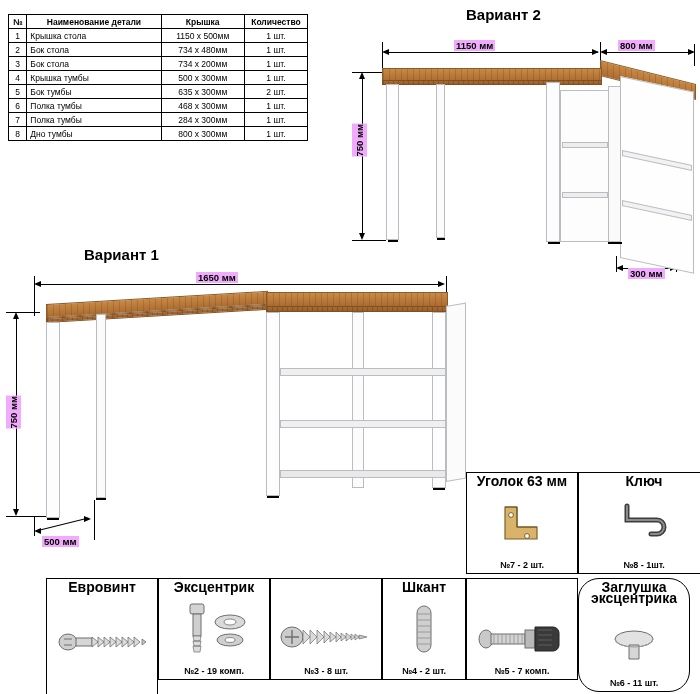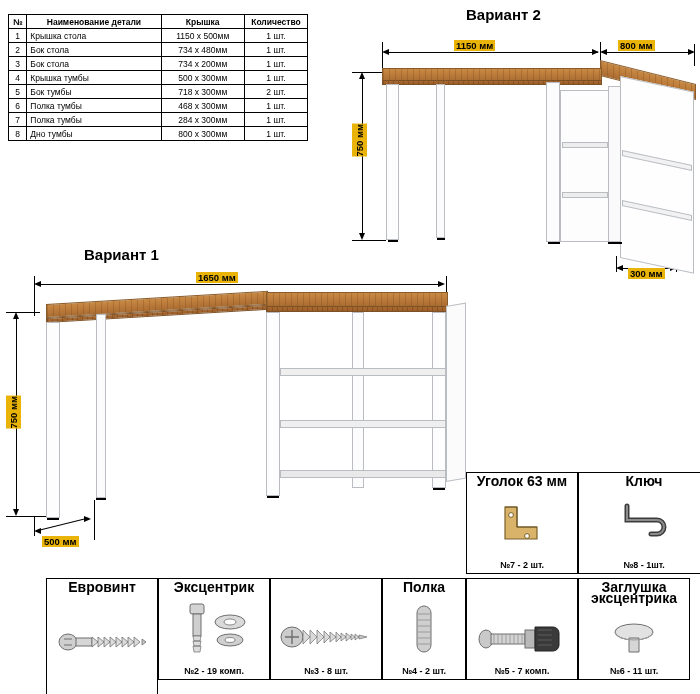--- a/index.html
+++ b/index.html
@@ -22,21 +22,21 @@
   #parts-table td.size{text-align:center;width:82px;}
   #parts-table td.qty{text-align:center;width:62px;}
 
   
   .heading{font-weight:bold;font-size:15px;}
   #v2-title{left:466px;top:6px;}
   #v1-title{left:84px;top:246px;}
 
   
   .dimline{position:absolute;background:#000;}
-  .dimlabel{position:absolute;font-size:9.5px;font-weight:bold;background:#eab308;padding:0 2px;}
+  .dimlabel{position:absolute;font-size:9.5px;font-weight:bold;background:#f0abfc;padding:0 2px;}
   .vdim{writing-mode:vertical-rl;transform:rotate(180deg);}
   .ext{position:absolute;background:#000;}
 
   
   .arr{position:absolute;width:0;height:0;}
   .arr-l{border-top:3px solid transparent;border-bottom:3px solid transparent;border-right:7px solid #000;}
   .arr-r{border-top:3px solid transparent;border-bottom:3px solid transparent;border-left:7px solid #000;}
   .arr-u{border-left:3px solid transparent;border-right:3px solid transparent;border-bottom:7px solid #000;}
   .arr-d{border-left:3px solid transparent;border-right:3px solid transparent;border-top:7px solid #000;}
 
@@ -95,21 +95,21 @@
     </tr>
     <tr>
       <td class="num">4</td>
       <td class="name">Крышка тумбы</td>
       <td class="size">500 x 300мм</td>
       <td class="qty">1 шт.</td>
     </tr>
     <tr>
       <td class="num">5</td>
       <td class="name">Бок тумбы</td>
-      <td class="size">718 x 300мм</td>
+      <td class="size">635 x 300мм</td>
       <td class="qty">2 шт.</td>
     </tr>
     <tr>
       <td class="num">6</td>
       <td class="name">Полка тумбы</td>
       <td class="size">468 x 300мм</td>
       <td class="qty">1 шт.</td>
     </tr>
     <tr>
       <td class="num">7</td>
@@ -294,21 +294,21 @@
       <ellipse cx="13" cy="13" rx="11" ry="10" fill="#cccccc" stroke="#6e6e6e" stroke-width="1"></ellipse>
       <path d="M6 13 h14 M13 6 v14" stroke="#6e6e6e" stroke-width="1.4"></path>
       <path d="M24 6 l7 7 -7 7 z M31 6 l7 7 -7 7 z M38 6 l7 7 -7 7 z M45 7 l6 6 -6 6 z M51 8 l6 5 -6 5 z M57 8 l5 5 -5 5 z M62 9 l5 4 -5 4 z M67 9 l5 4 -5 4 z M72 10 l4 3 -4 3 z M76 10 l4 3 -4 3 z" fill="#dadada" stroke="#6e6e6e" stroke-width="0.7"></path>
       <path d="M80 11 l8 2 -8 2 z" fill="#c9c9c9" stroke="#6e6e6e" stroke-width="0.7"></path>
     </svg>
   </div>
   <div class="hw-cap">№3 - 8 шт.</div>
 </div>
 
 <div class="hwbox" style="left:382px;top:578px;width:84px;height:102px;">
-  <div class="hw-title">Полка</div>
+  <div class="hw-title">Шкант</div>
   <div class="hw-art">
     <svg width="22" height="54" viewBox="0 0 22 54" aria-hidden="true">
       <rect x="4" y="4" width="14" height="46" rx="7" fill="#cfcfcf" stroke="#6e6e6e" stroke-width="1"></rect>
       <path d="M5 12 h12 M5 18 h12 M5 24 h12 M5 30 h12 M5 36 h12 M5 42 h12" stroke="#9a9a9a" stroke-width="1"></path>
     </svg>
   </div>
   <div class="hw-cap">№4 - 2 шт.</div>
 </div>
 
 <div class="hwbox" style="left:466px;top:578px;width:112px;height:102px;">
@@ -318,21 +318,21 @@
       <rect x="15" y="10" width="34" height="10" fill="#d4d4d4" stroke="#6e6e6e" stroke-width="1"></rect>
       <path d="M18 10 v10 M22 10 v10 M26 10 v10 M30 10 v10 M34 10 v10 M38 10 v10 M42 10 v10 M46 10 v10" stroke="#8f8f8f" stroke-width="0.8"></path>
       <rect x="49" y="6" width="10" height="18" fill="#b9b9b9" stroke="#6e6e6e" stroke-width="1"></rect>
       <path d="M59 3 h18 a6 6 0 0 1 6 6 v12 a6 6 0 0 1 -6 6 h-18 z" fill="#3a3a3a" stroke="#222" stroke-width="1"></path>
       <path d="M62 6 h14 M62 11 h14 M62 16 h14 M62 21 h14" stroke="#5c5c5c" stroke-width="1"></path>
     </svg>
   </div>
   <div class="hw-cap">№5 - 7 комп.</div>
 </div>
 
-<div class="hwbox" style="left:578px;top:578px;width:112px;height:102px;">
+<div class="hwbox" style="left:578px;top:578px;width:112px;height:114px;border-radius:21px;">
   <div class="hw-title" style="white-space:pre-line;">Заглушка
 эксцентрика</div>
   <div class="hw-art" style="top:60%;">
     <svg width="46" height="34" viewBox="0 0 46 34" aria-hidden="true">
       <ellipse cx="23" cy="10" rx="19" ry="8" fill="#e2e2e2" stroke="#6e6e6e" stroke-width="1"></ellipse>
       <path d="M18 16 h10 v14 h-10 z" fill="#d6d6d6" stroke="#6e6e6e" stroke-width="1"></path>
       <path d="M4 10 a19 8 0 0 0 38 0" fill="none" stroke="#9a9a9a" stroke-width="1"></path>
     </svg>
   </div>
   <div class="hw-cap">№6 - 11 шт.</div>

